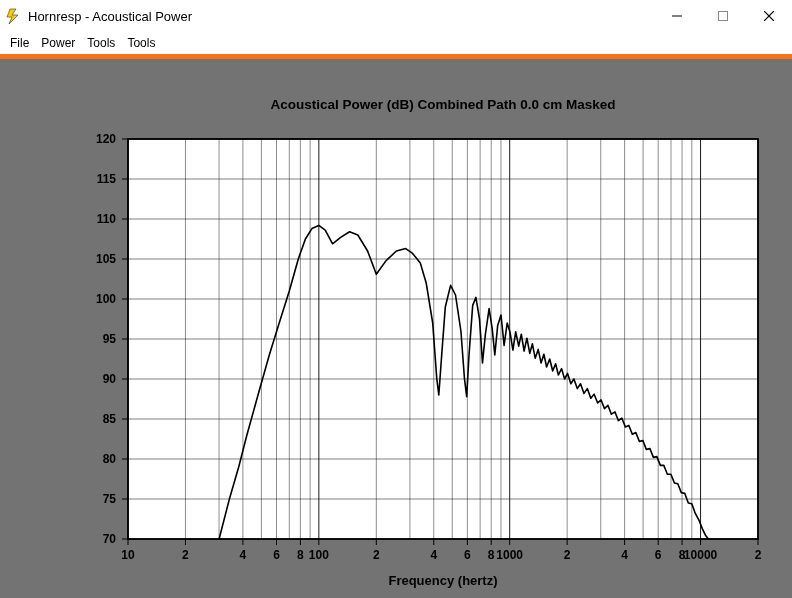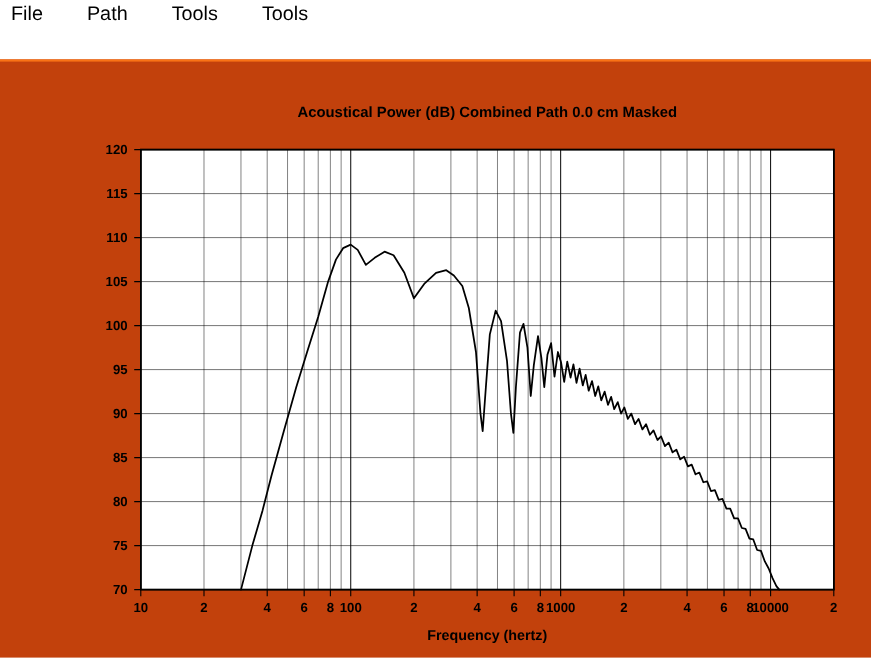--- a/index.html
+++ b/index.html
@@ -2,37 +2,62 @@
 <html><head>
 <meta charset="utf-8">
 <style>
   html,body{margin:0;padding:0;font-family:"Segoe UI",Tahoma,Arial,sans-serif;font-size:13px;color:#000;background:#fff}
   .window{width:792px;height:598px;box-sizing:border-box;background:#fff;position:relative}
   .titlebar{height:32px;display:flex;align-items:center;padding:0 0 0 6px}
   .titlebar .icon{width:16px;height:16px;margin-right:6px}
   .titlebar .title{font-size:13px;flex:0 0 auto}
   .titlebar .spacer{flex:1}
   .winbtn{width:46px;height:32px;display:flex;align-items:center;justify-content:center}
-  .menubar{height:22px;display:flex;padding:0 6px;gap:32px;font-size:18px}
+  .menubar{height:22px;display:flex;align-items:center;padding:0 6px;gap:4px;font-size:12px}
   .menubar span{padding:2px 4px}
-  .content{position:absolute;left:0;right:0;top:54px;bottom:0;background:#c2410c;border-top:2px solid #f97316}
+  .content{position:absolute;left:0;right:0;top:54px;bottom:0;background:#737373;border-top:5px solid #f97316}
   .chart-area{position:absolute;left:8px;right:8px;top:10px;bottom:10px}
   svg{display:block}
   .chart-title{font-weight:bold;font-size:13.5px;font-family:Tahoma,Arial,sans-serif}
   .axis-label{font-weight:bold;font-size:13px;font-family:Tahoma,Arial,sans-serif}
   .tick{font-size:12px}
 </style>
 </head>
 <body>
 
 <div class="window">
+  <div class="titlebar">
+    <span class="icon">
+      <svg width="16" height="16" viewBox="0 0 16 16">
+        <polygon points="4,1 10,1 6,7 12,7 3,16 6,9 1,9" fill="#ffcc00" stroke="#333" stroke-width="0.6"></polygon>
+      </svg>
+    </span>
+    <span class="title">Hornresp - Acoustical Power</span>
+    <span class="spacer"></span>
+    <div class="winbtn">
+      <svg width="10" height="10">
+          <line x1="0" y1="5" x2="10" y2="5" stroke="#000" stroke-width="1"></line>
+        </svg>
+    </div>
+    <div class="winbtn">
+      <svg width="10" height="10">
+          <rect x="0.5" y="0.5" width="9" height="9" fill="none" stroke="#888" stroke-width="1"></rect>
+        </svg>
+    </div>
+    <div class="winbtn">
+      <svg width="10" height="10">
+        <line x1="0" y1="0" x2="10" y2="10" stroke="#000" stroke-width="1.2"></line>
+        <line x1="10" y1="0" x2="0" y2="10" stroke="#000" stroke-width="1.2"></line>
+      </svg>
+    </div>
+  </div>
 
   <div class="menubar">
     <span>File</span>
-    <span>Path</span>
+    <span>Power</span>
     <span>Tools</span>
     <span>Tools</span>
   </div>
 
   <div class="content">
     <div class="chart-area">
       <svg id="chart-svg" width="776" height="524">
           <rect x="120" y="70" width="630" height="400" fill="#fff" stroke="#000" stroke-width="1.4"></rect>
           <text x="435" y="40" text-anchor="middle" class="chart-title">Acoustical Power (dB)    Combined    Path 0.0 cm    Masked</text>
           <line x1="120" y1="470" x2="750" y2="470" stroke="#000" stroke-width="0.5"></line>

